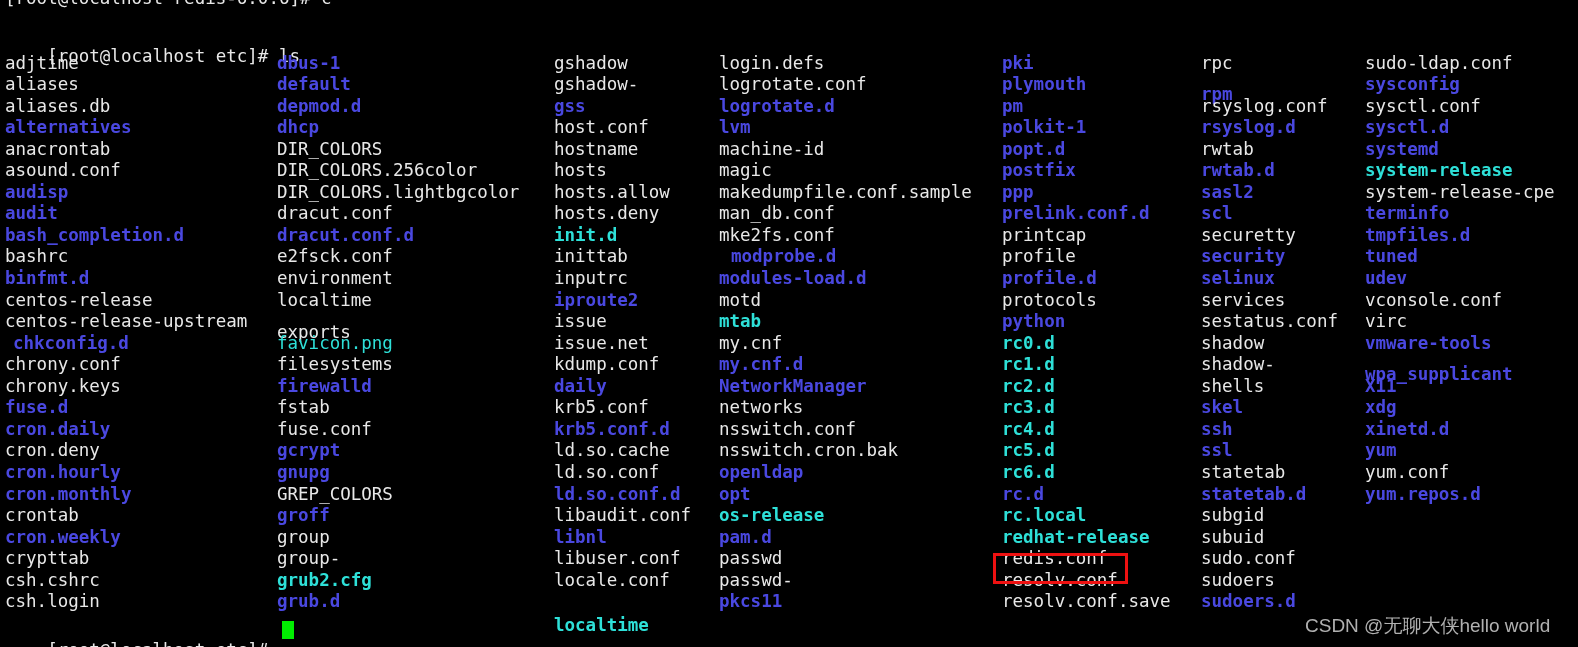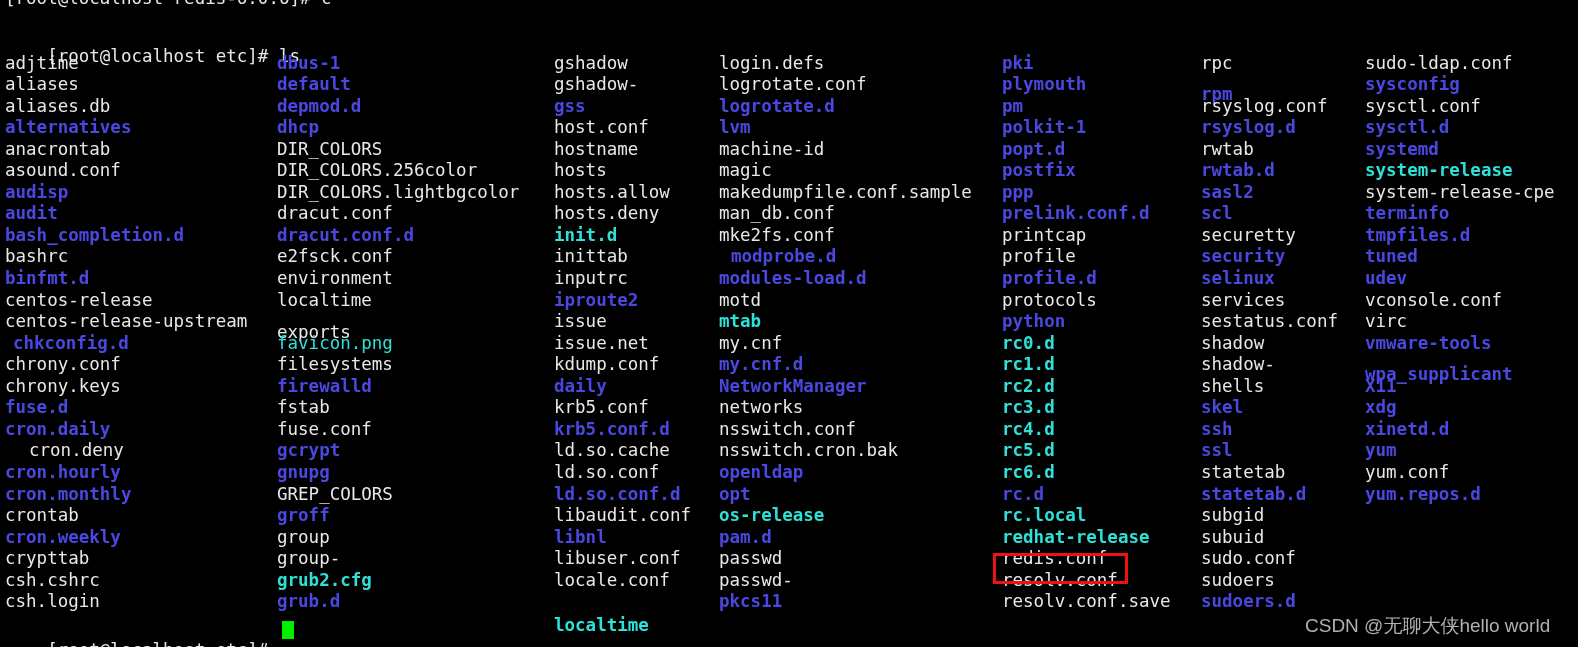--- a/index.html
+++ b/index.html
@@ -111,21 +111,21 @@
         <div class="entry c-dir" style="top: 224.9px;">bash_completion.d</div>
         <div class="entry c-file" style="top: 246.45px;">bashrc</div>
         <div class="entry c-dir" style="top: 268px;">binfmt.d</div>
         <div class="entry c-file" style="top: 289.55px;">centos-release</div>
         <div class="entry c-file" style="top: 311.1px;">centos-release-upstream</div>
         <div class="entry c-dir" style="top: 332.65px; margin-left: 8px;">chkconfig.d</div>
         <div class="entry c-file" style="top: 354.2px;">chrony.conf</div>
         <div class="entry c-file" style="top: 375.75px;">chrony.keys</div>
         <div class="entry c-dir" style="top: 397.3px;">fuse.d</div>
         <div class="entry c-dir" style="top: 418.85px;">cron.daily</div>
-        <div class="entry c-file" style="top: 440.4px; margin-left: 24px;">cron.deny</div>
+        <div class="entry c-file" style="top: 440.4px;">cron.deny</div>
         <div class="entry c-dir" style="top: 461.95px;">cron.hourly</div>
         <div class="entry c-dir" style="top: 483.5px;">cron.monthly</div>
         <div class="entry c-file" style="top: 505.05px;">crontab</div>
         <div class="entry c-dir" style="top: 526.6px;">cron.weekly</div>
         <div class="entry c-file" style="top: 548.15px;">crypttab</div>
         <div class="entry c-file" style="top: 569.7px;">csh.cshrc</div>
         <div class="entry c-file" style="top: 591.25px;">csh.login</div>
       </div>
       <div class="col" style="left: 277px;">
         <div class="entry c-dir" style="top: 52.5px;">dbus-1</div>

